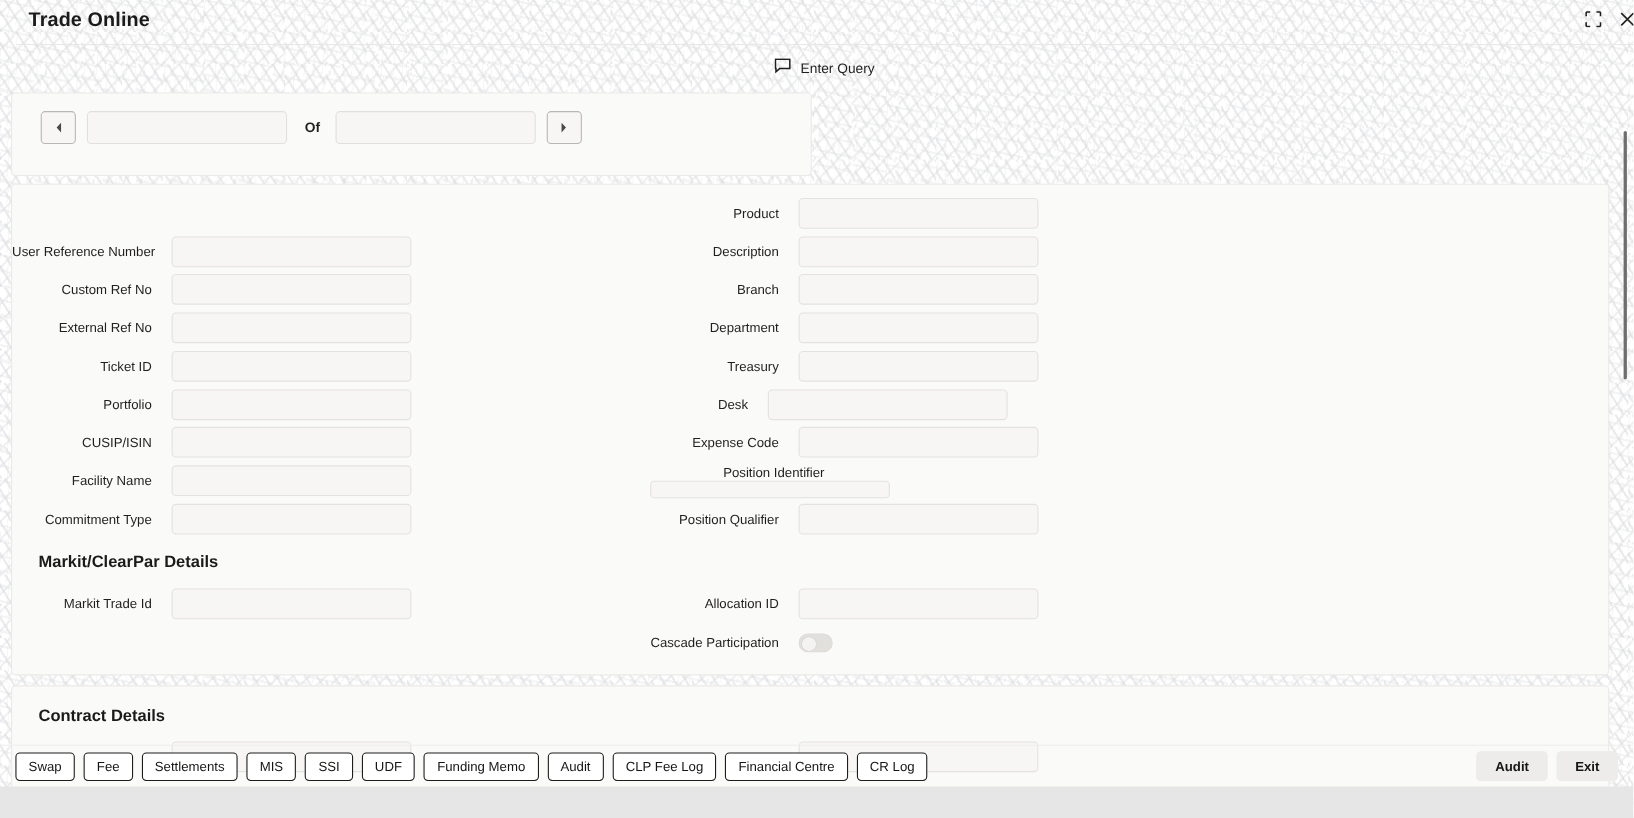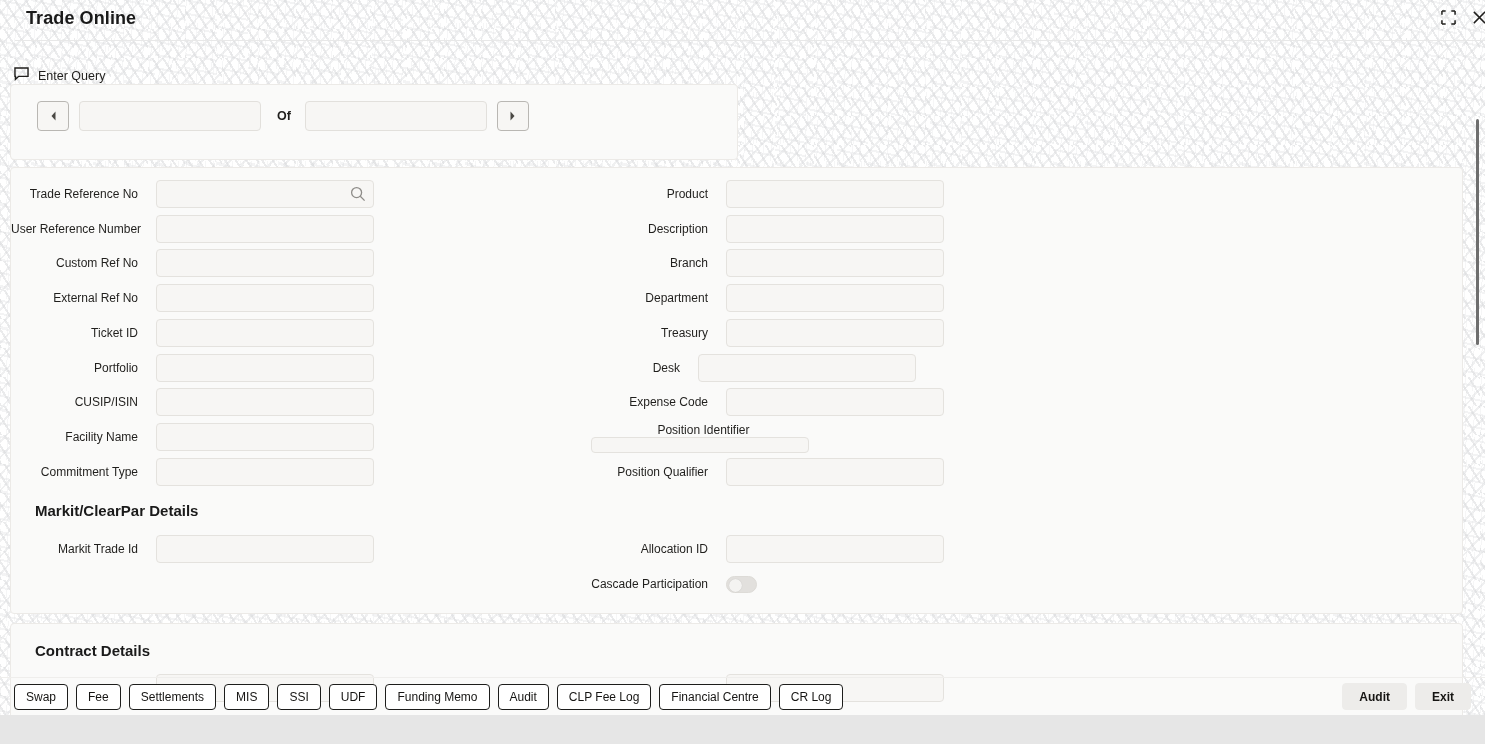--- a/index.html
+++ b/index.html
@@ -38,22 +38,22 @@
     position: absolute; right: 12px; top: 8px;
     display: flex; align-items: center; gap: 13px;
   }
   .ico-btn {
     width: 18px; height: 18px; display: flex; align-items: center;
     justify-content: center; cursor: pointer;
   }
 
   
   .query-strip {
-    position: absolute; left: 0; top: 56px; width: 1485px; height: 40px;
-    display: flex; align-items: center;
+    position: absolute; left: 0; top: 42px; width: 1485px; height: 40px;
+    display: flex; align-items: center; justify-content: center;
   }
   .query-item {
     display: flex; align-items: center; gap: 9px;
     margin-left: 14px; cursor: pointer;
   }
   .query-label { font-size: 12.5px; color: #201f1d; }
 
   
   .card {
     position: absolute;
@@ -206,32 +206,20 @@
       <div class="arrow-btn" style="margin-left:10px;">
         <svg width="7" height="10" viewBox="0 0 7 10">
           <path d="M1.5 0.5 L5.5 5 L1.5 9.5 Z" fill="#4a4844"></path>
         </svg>
       </div>
     </div>
   </div>
 
   <div class="card main-card">
 
-    <div class="field col-l" style="left:0px;  top:12px;">
-      <div class="f-label">Trade Reference No</div>
-      <div class="f-input-wrap">
-        <input class="f-input has-icon" type="text" style="">
-        <span class="srch-icon">
-          <svg width="16" height="16" viewBox="0 0 16 16">
-            <circle cx="6.6" cy="6.6" r="5" stroke="#8e8c88" stroke-width="1.3" fill="none"></circle>
-            <path d="M10.3 10.3 L14.6 14.6" stroke="#8e8c88" stroke-width="1.3" fill="none"></path>
-          </svg>
-        </span>
-      </div>
-    </div>
     <div class="field col-l" style="left:0px; top:47px;">
       <div class="f-label">User Reference Number</div>
       <input class="f-input" type="text" style="">
     </div>
     <div class="field col-l" style="left:0px; top:81px;">
       <div class="f-label">Custom Ref No</div>
       <input class="f-input" type="text" style="">
     </div>
     <div class="field col-l" style="left:0px; top:116px;">
       <div class="f-label">External Ref No</div>

